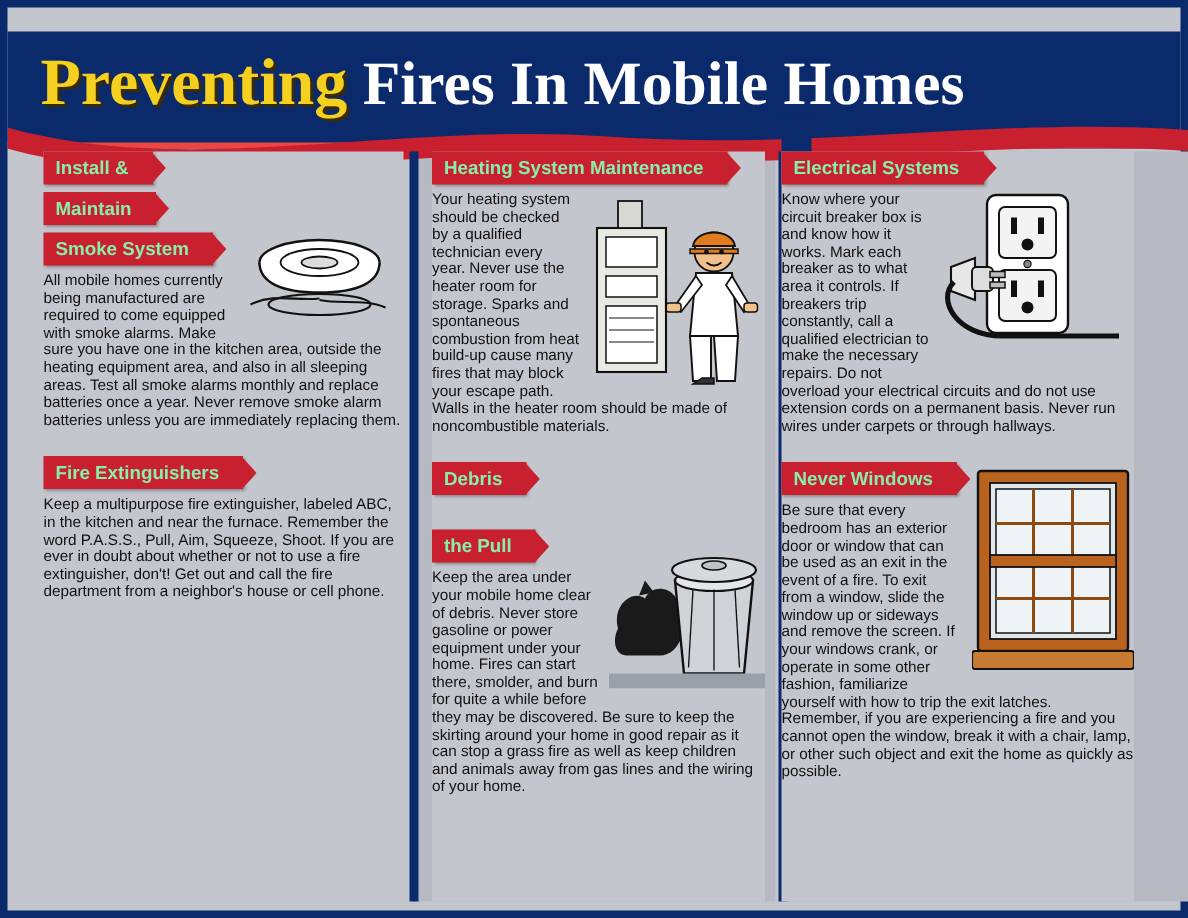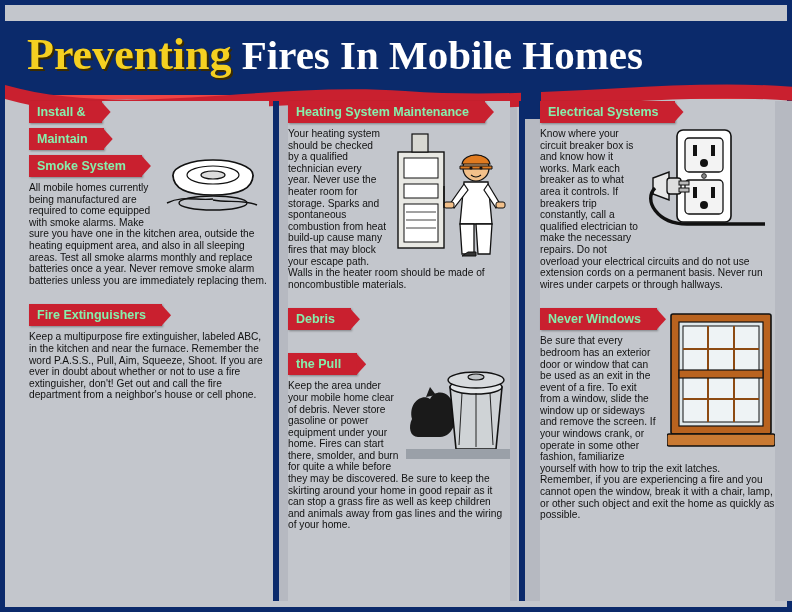--- a/index.html
+++ b/index.html
@@ -45,21 +45,21 @@
     position: absolute;
     top: 96px; bottom: 6px;
     background: #c3c6cc;
   }
   .col-sep {
     position: absolute; top: 96px; bottom: 6px; width: 6px;
     background: #0b2a6b;
   }
   .col1 { left: 24px; width: 240px; }
   .col2 { left: 283px; width: 222px; }
-  .col3 { left: 535px; width: 235px; }
+  .col3 { left: 516px; width: 235px; }
   .sep1 { left: 268px; }
   .sep2 { left: 514px; }
 
   
   .shade {
     position:absolute; top:96px; bottom:6px; background:#b6b9c1;
   }
   .shade1 { left: 274px; width: 238px; }
   .shade2 { left: 520px; width: 267px; }
 

